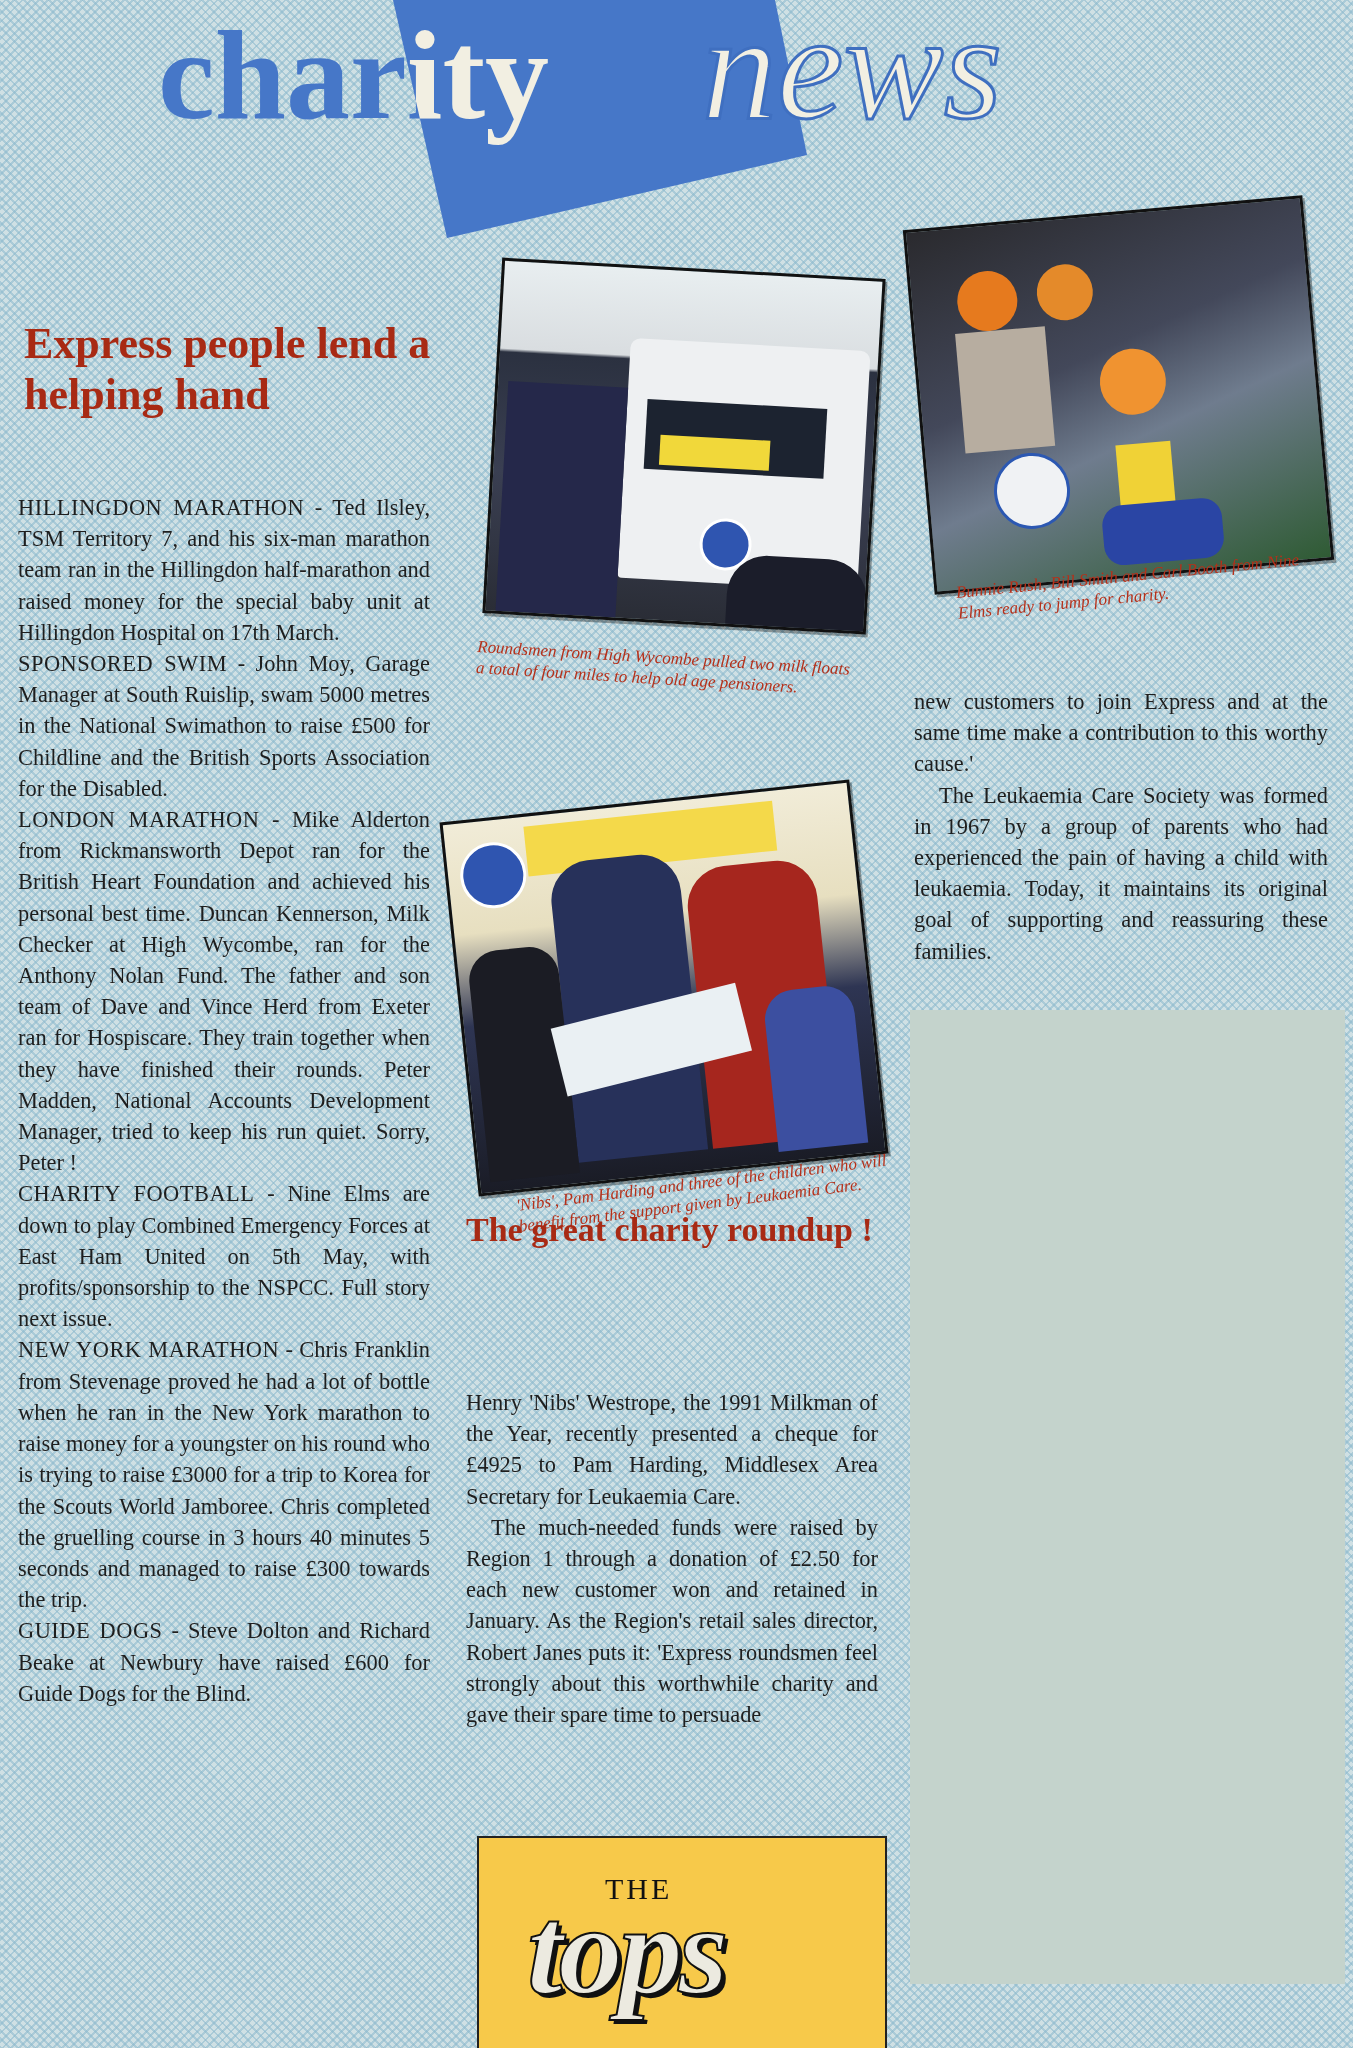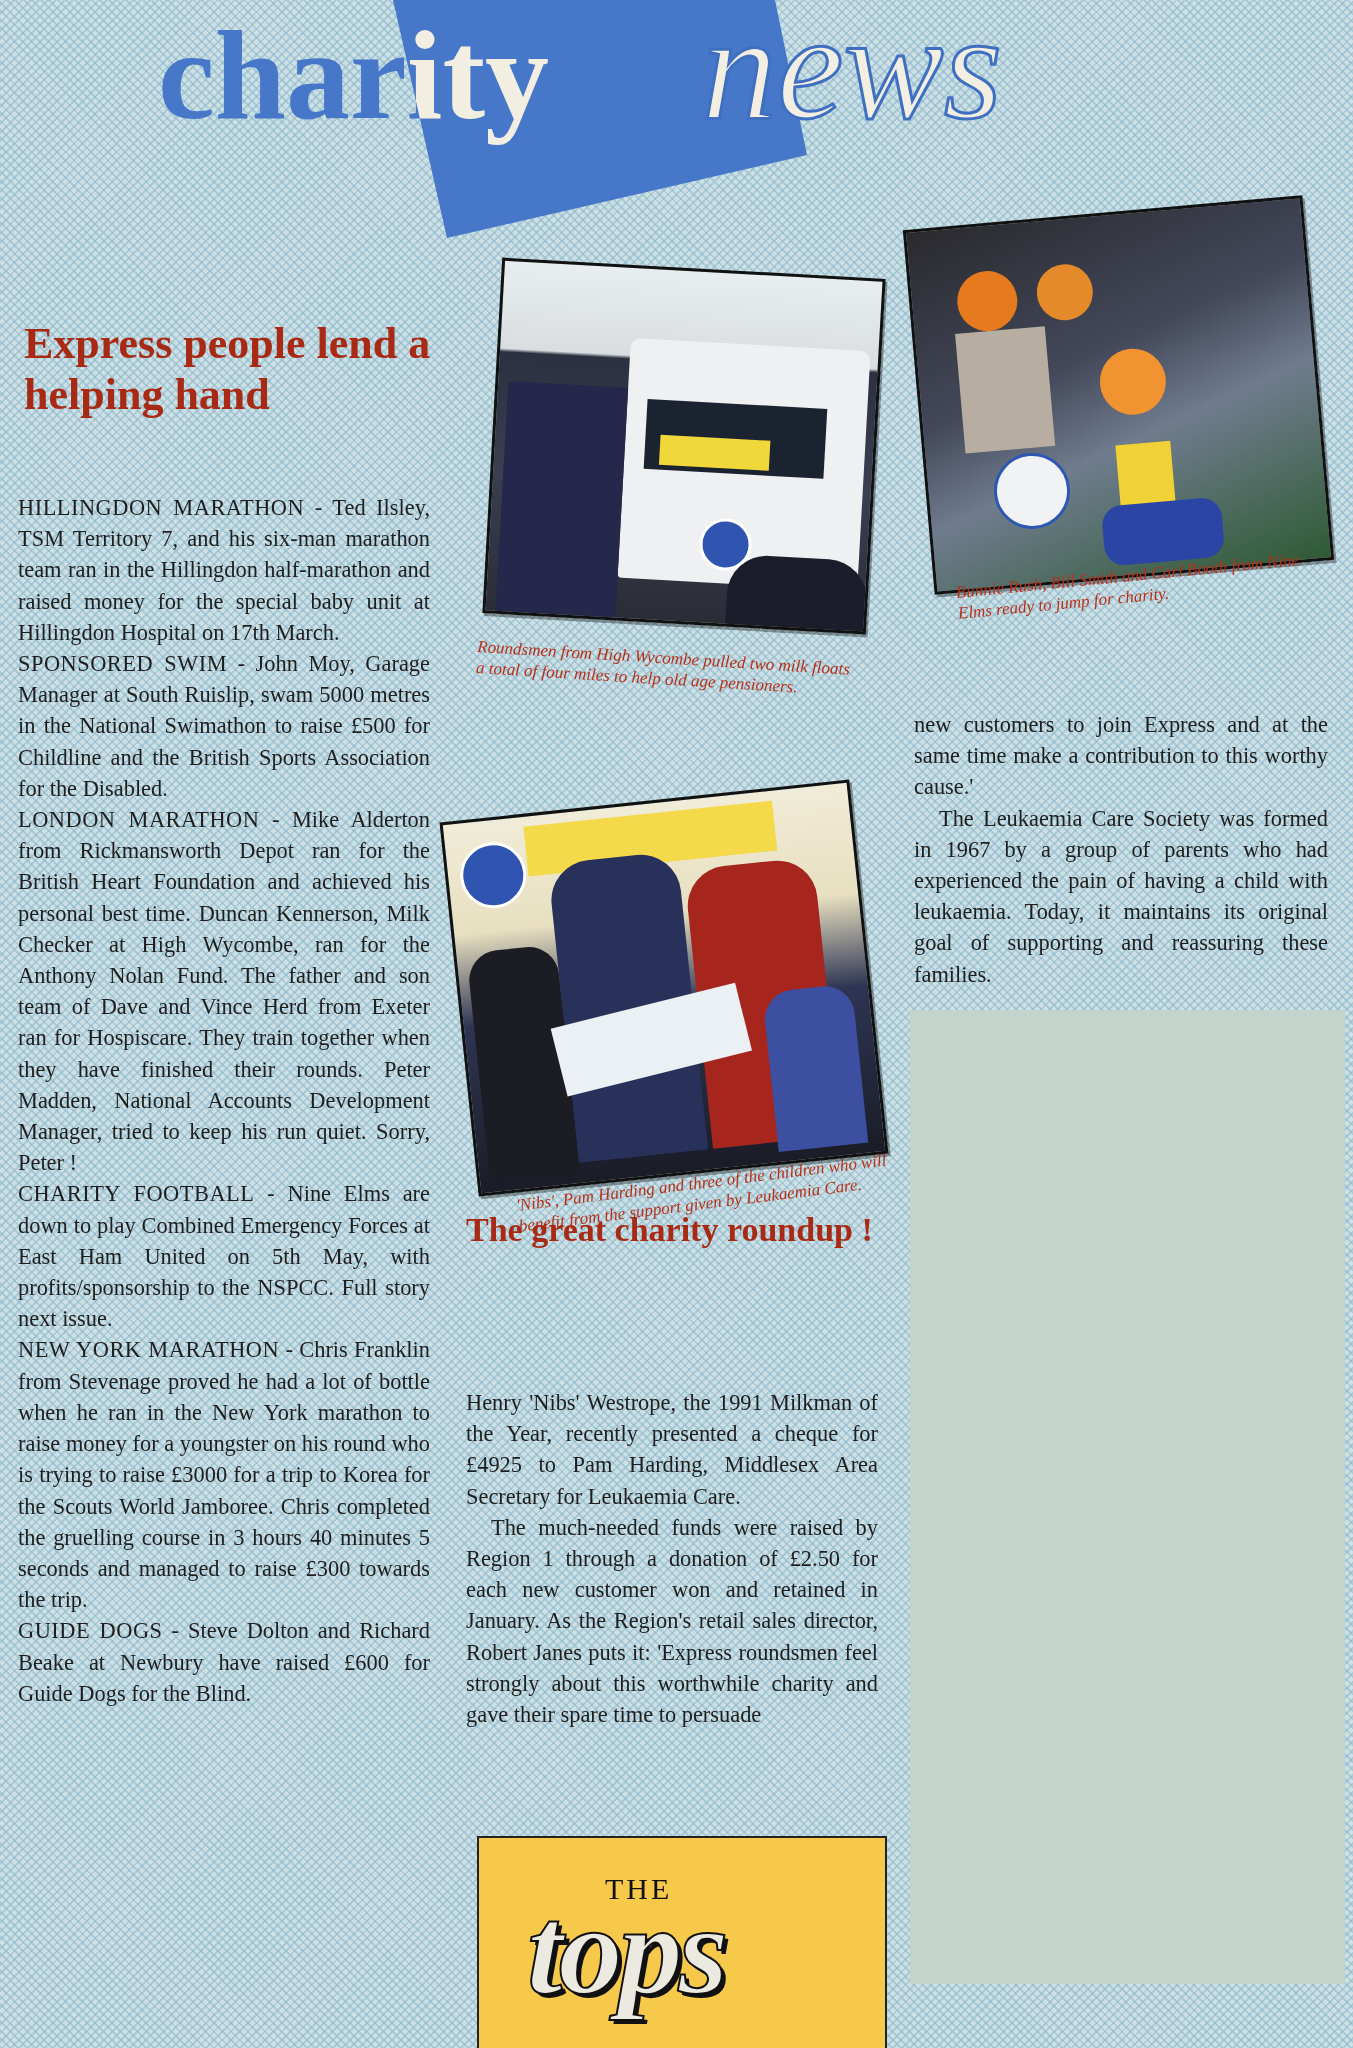--- a/index.html
+++ b/index.html
@@ -25,21 +25,21 @@
     }
     #h1 { left: 24px; top: 318px; width: 420px; font-size: 44px; }
     #h2 { left: 466px; top: 1210px; width: 430px; font-size: 34px; line-height: 1.2; }
 
     
     .col { font-size: 22.4px; line-height: 31.2px; text-align: justify; }
     .col p { margin: 0; }
     .col .indent { text-indent: 25px; }
     #col-left { left: 18px; top: 492px; width: 412px; }
     #col-mid { left: 466px; top: 1387px; width: 412px; }
-    #col-right { left: 914px; top: 709px; width: 414px; }
+    #col-right { left: 914px; top: 686px; width: 414px; }
     .caps { letter-spacing: 0.5px; margin-top: 31px; }
 
     
     .photo {
       position: absolute; border: 3px solid #111; box-shadow: 2px 3px 0 rgba(0,0,0,0.35);
       overflow: hidden;
     }
     #photo1 { left: 492px; top: 268px; width: 378px; height: 350px; transform: rotate(3.2deg);
       background: linear-gradient(180deg, #e8eef0 0%, #d9dde0 25%, #2b3140 26%, #3a3f52 60%, #2a2d36 100%); }
     #photo2 { left: 918px; top: 212px; width: 395px; height: 360px; transform: rotate(-5deg);

